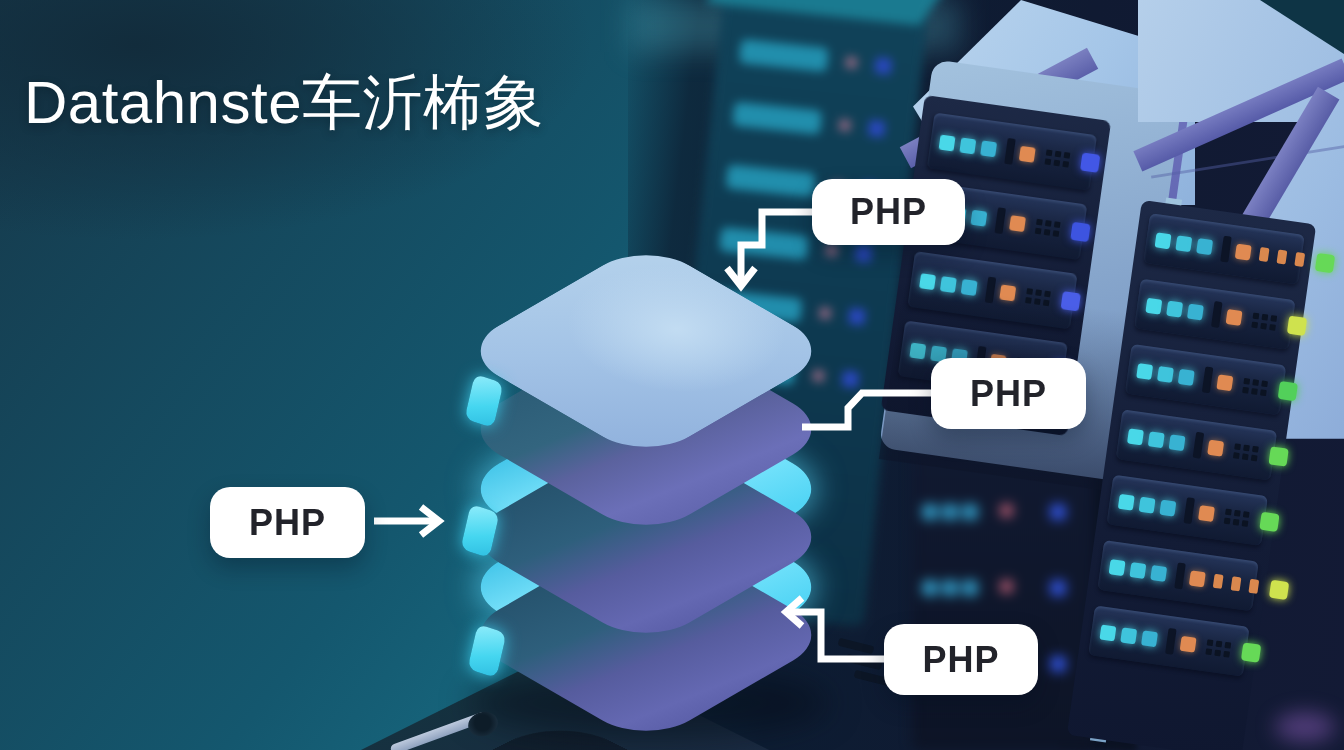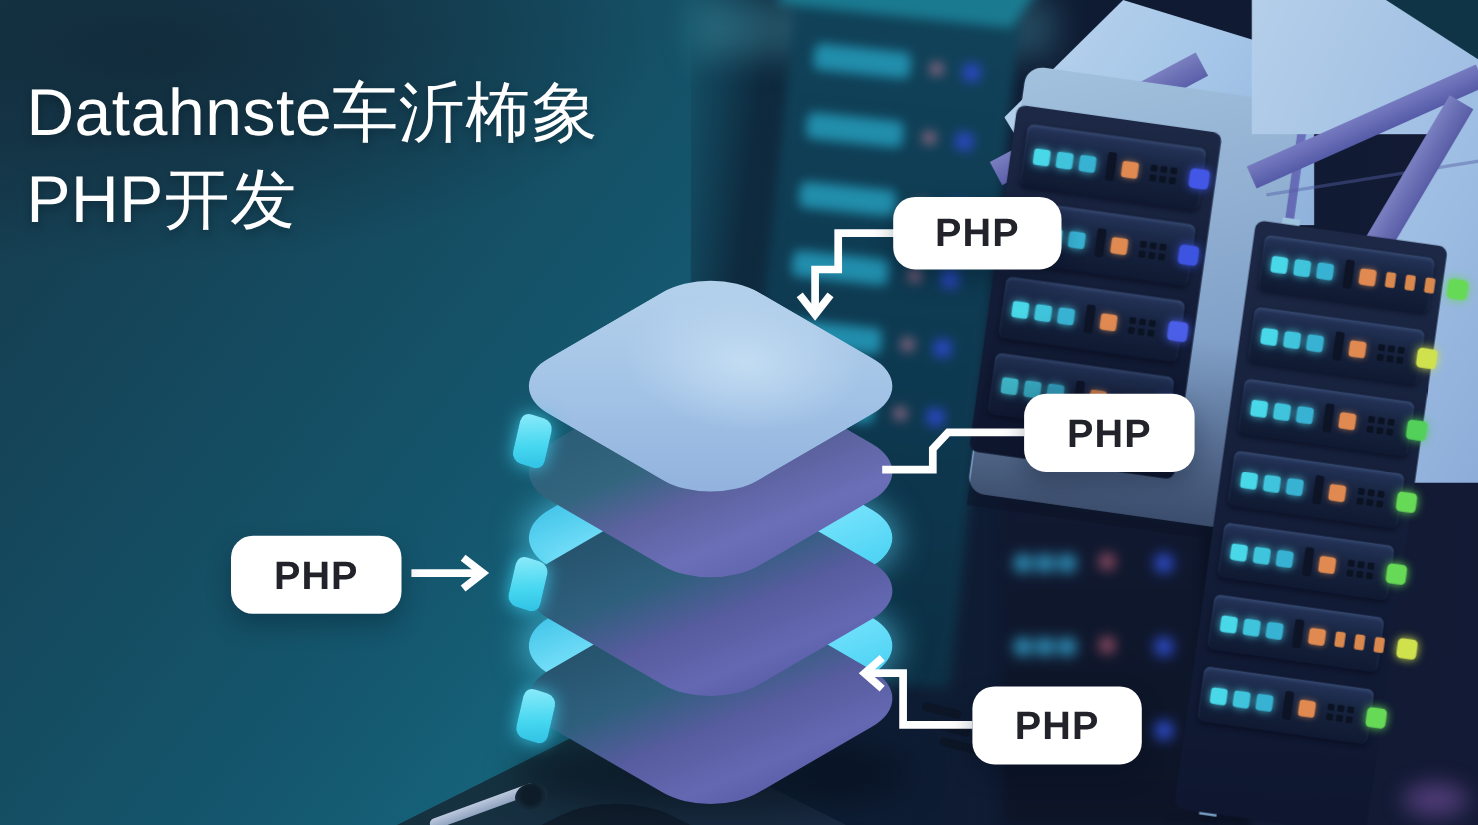--- a/index.html
+++ b/index.html
@@ -435,16 +435,15 @@
   </div>
   <div class="php-label" style="left:210px;top:487px;width:155px;height:71px">
     <span>PHP</span>
   </div>
   <div class="php-label" style="left:884px;top:624px;width:154px;height:71px">
     <span>PHP</span>
   </div>
 
   <div class="abs title">
     <div>Datahnste车沂柨象</div>
-    <div>PHP开发</div>
   </div>
 
 </div>
 
 </body></html>

